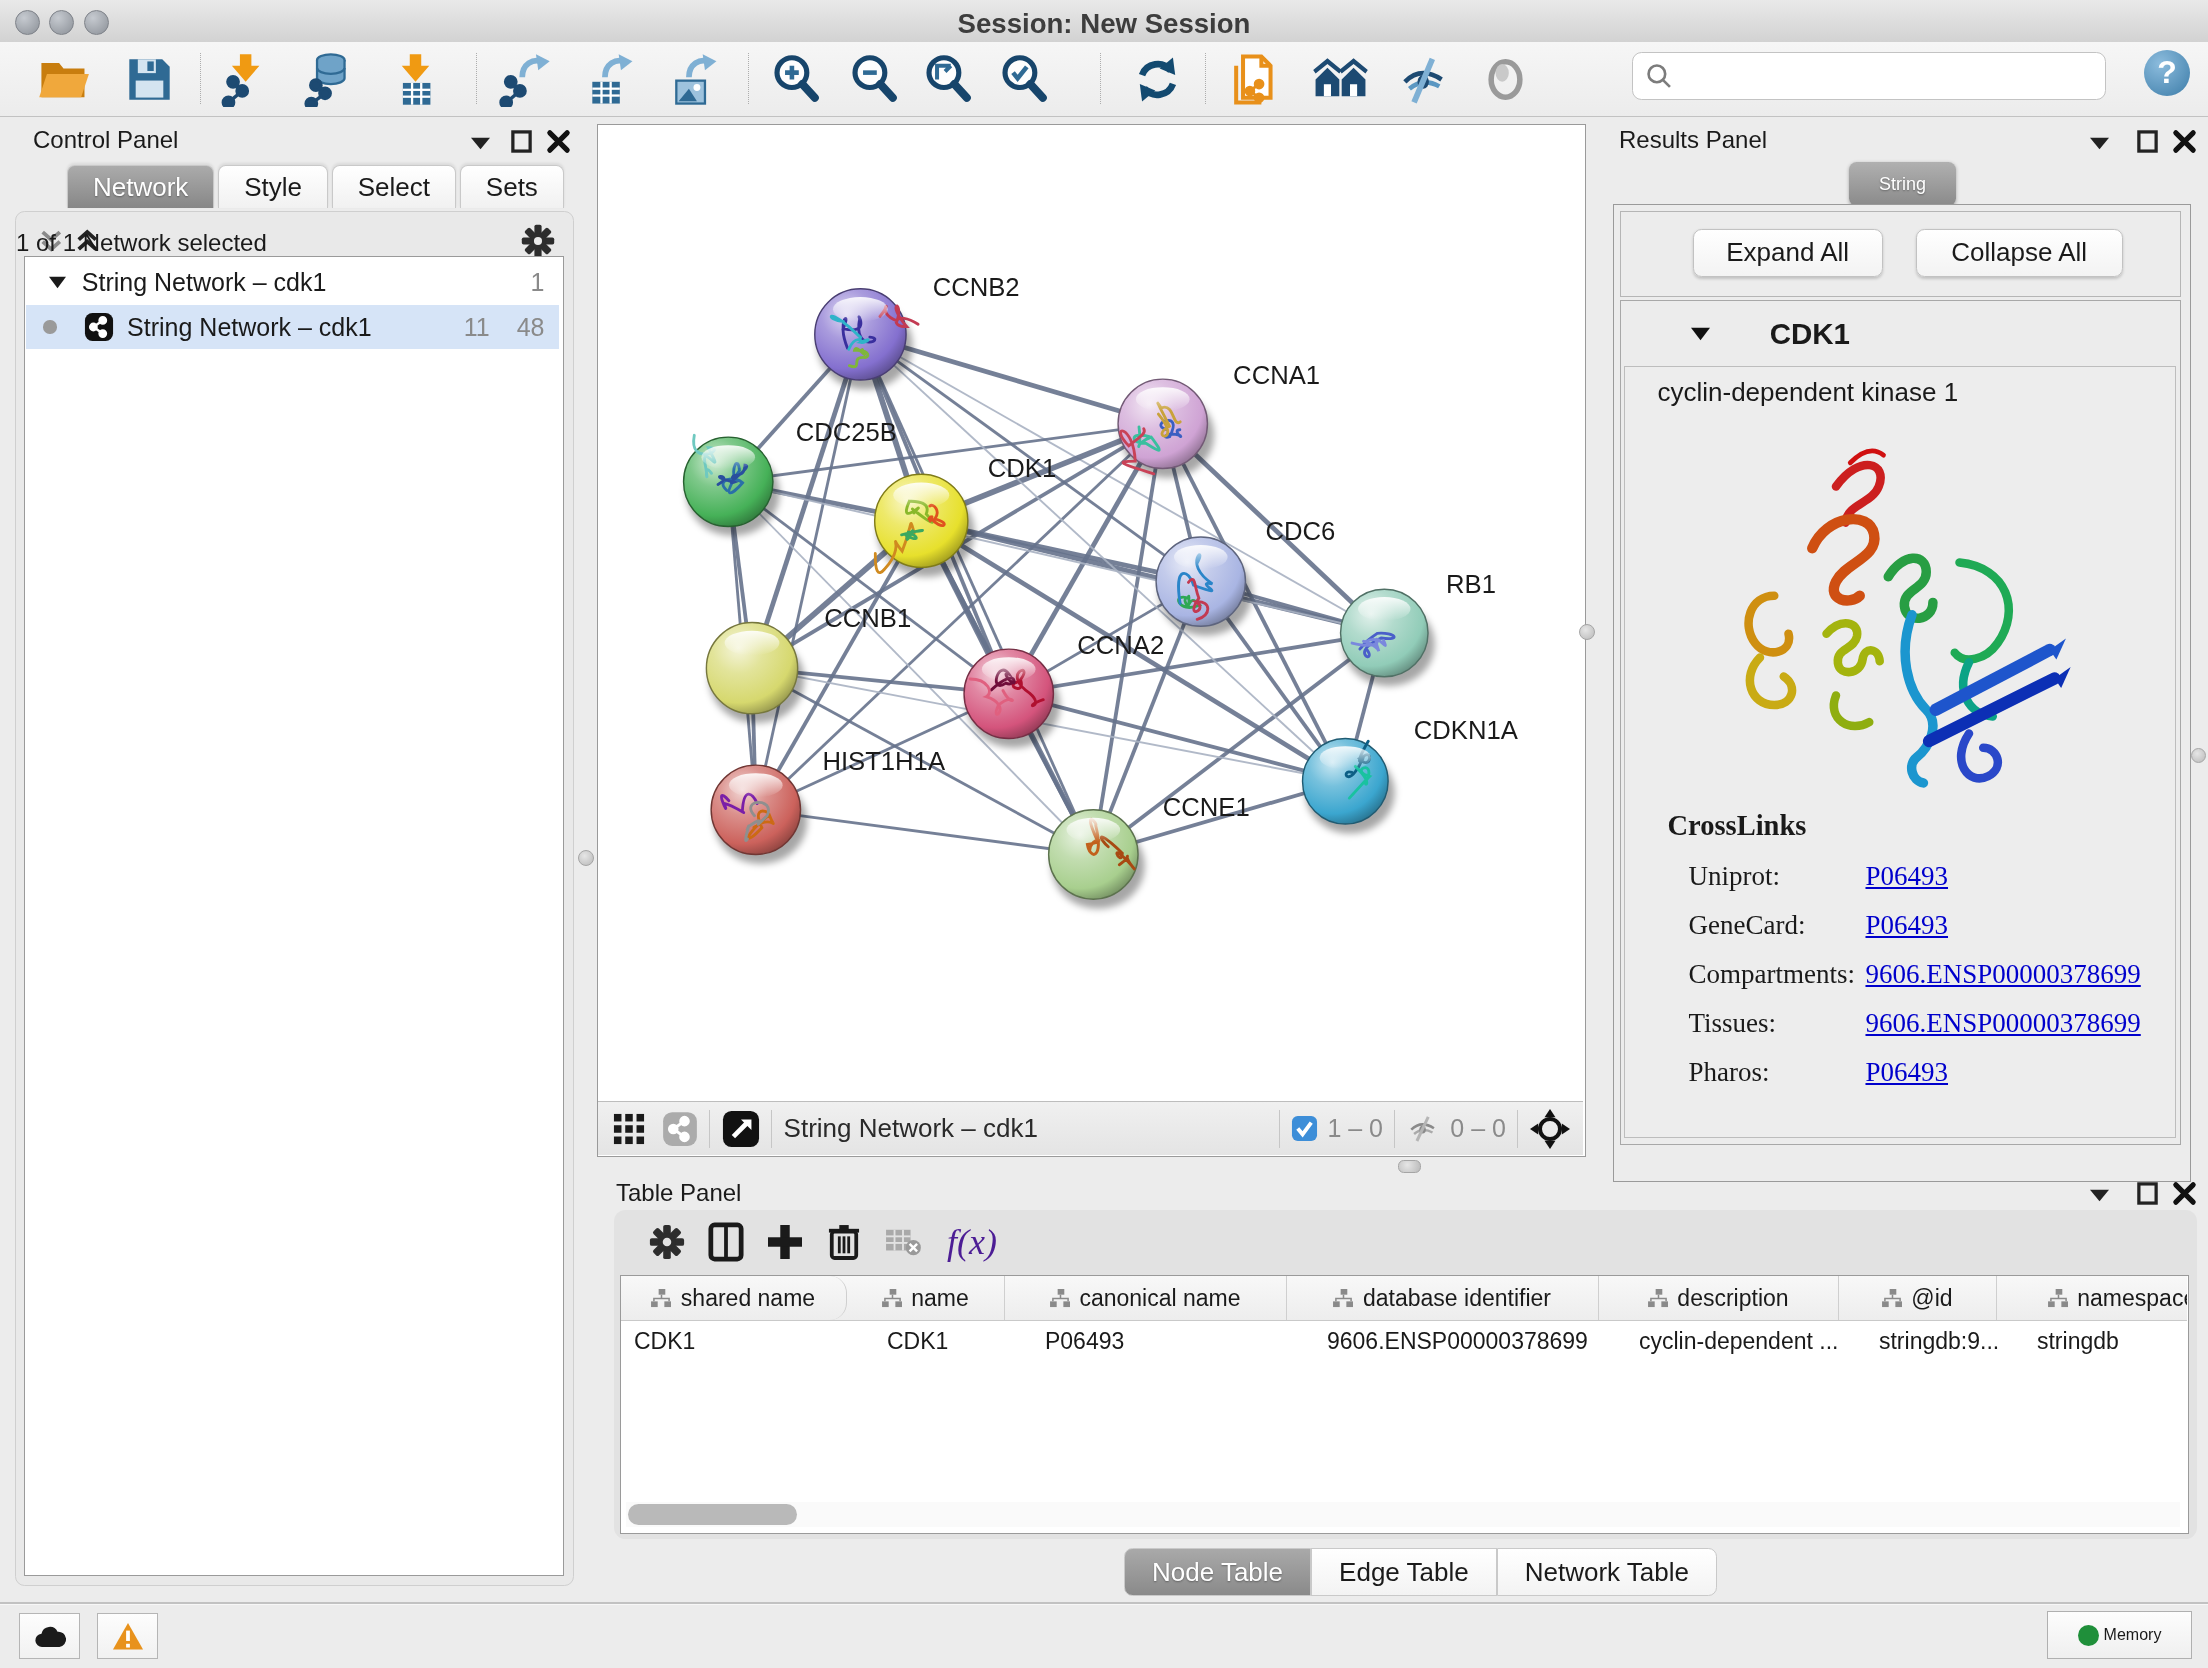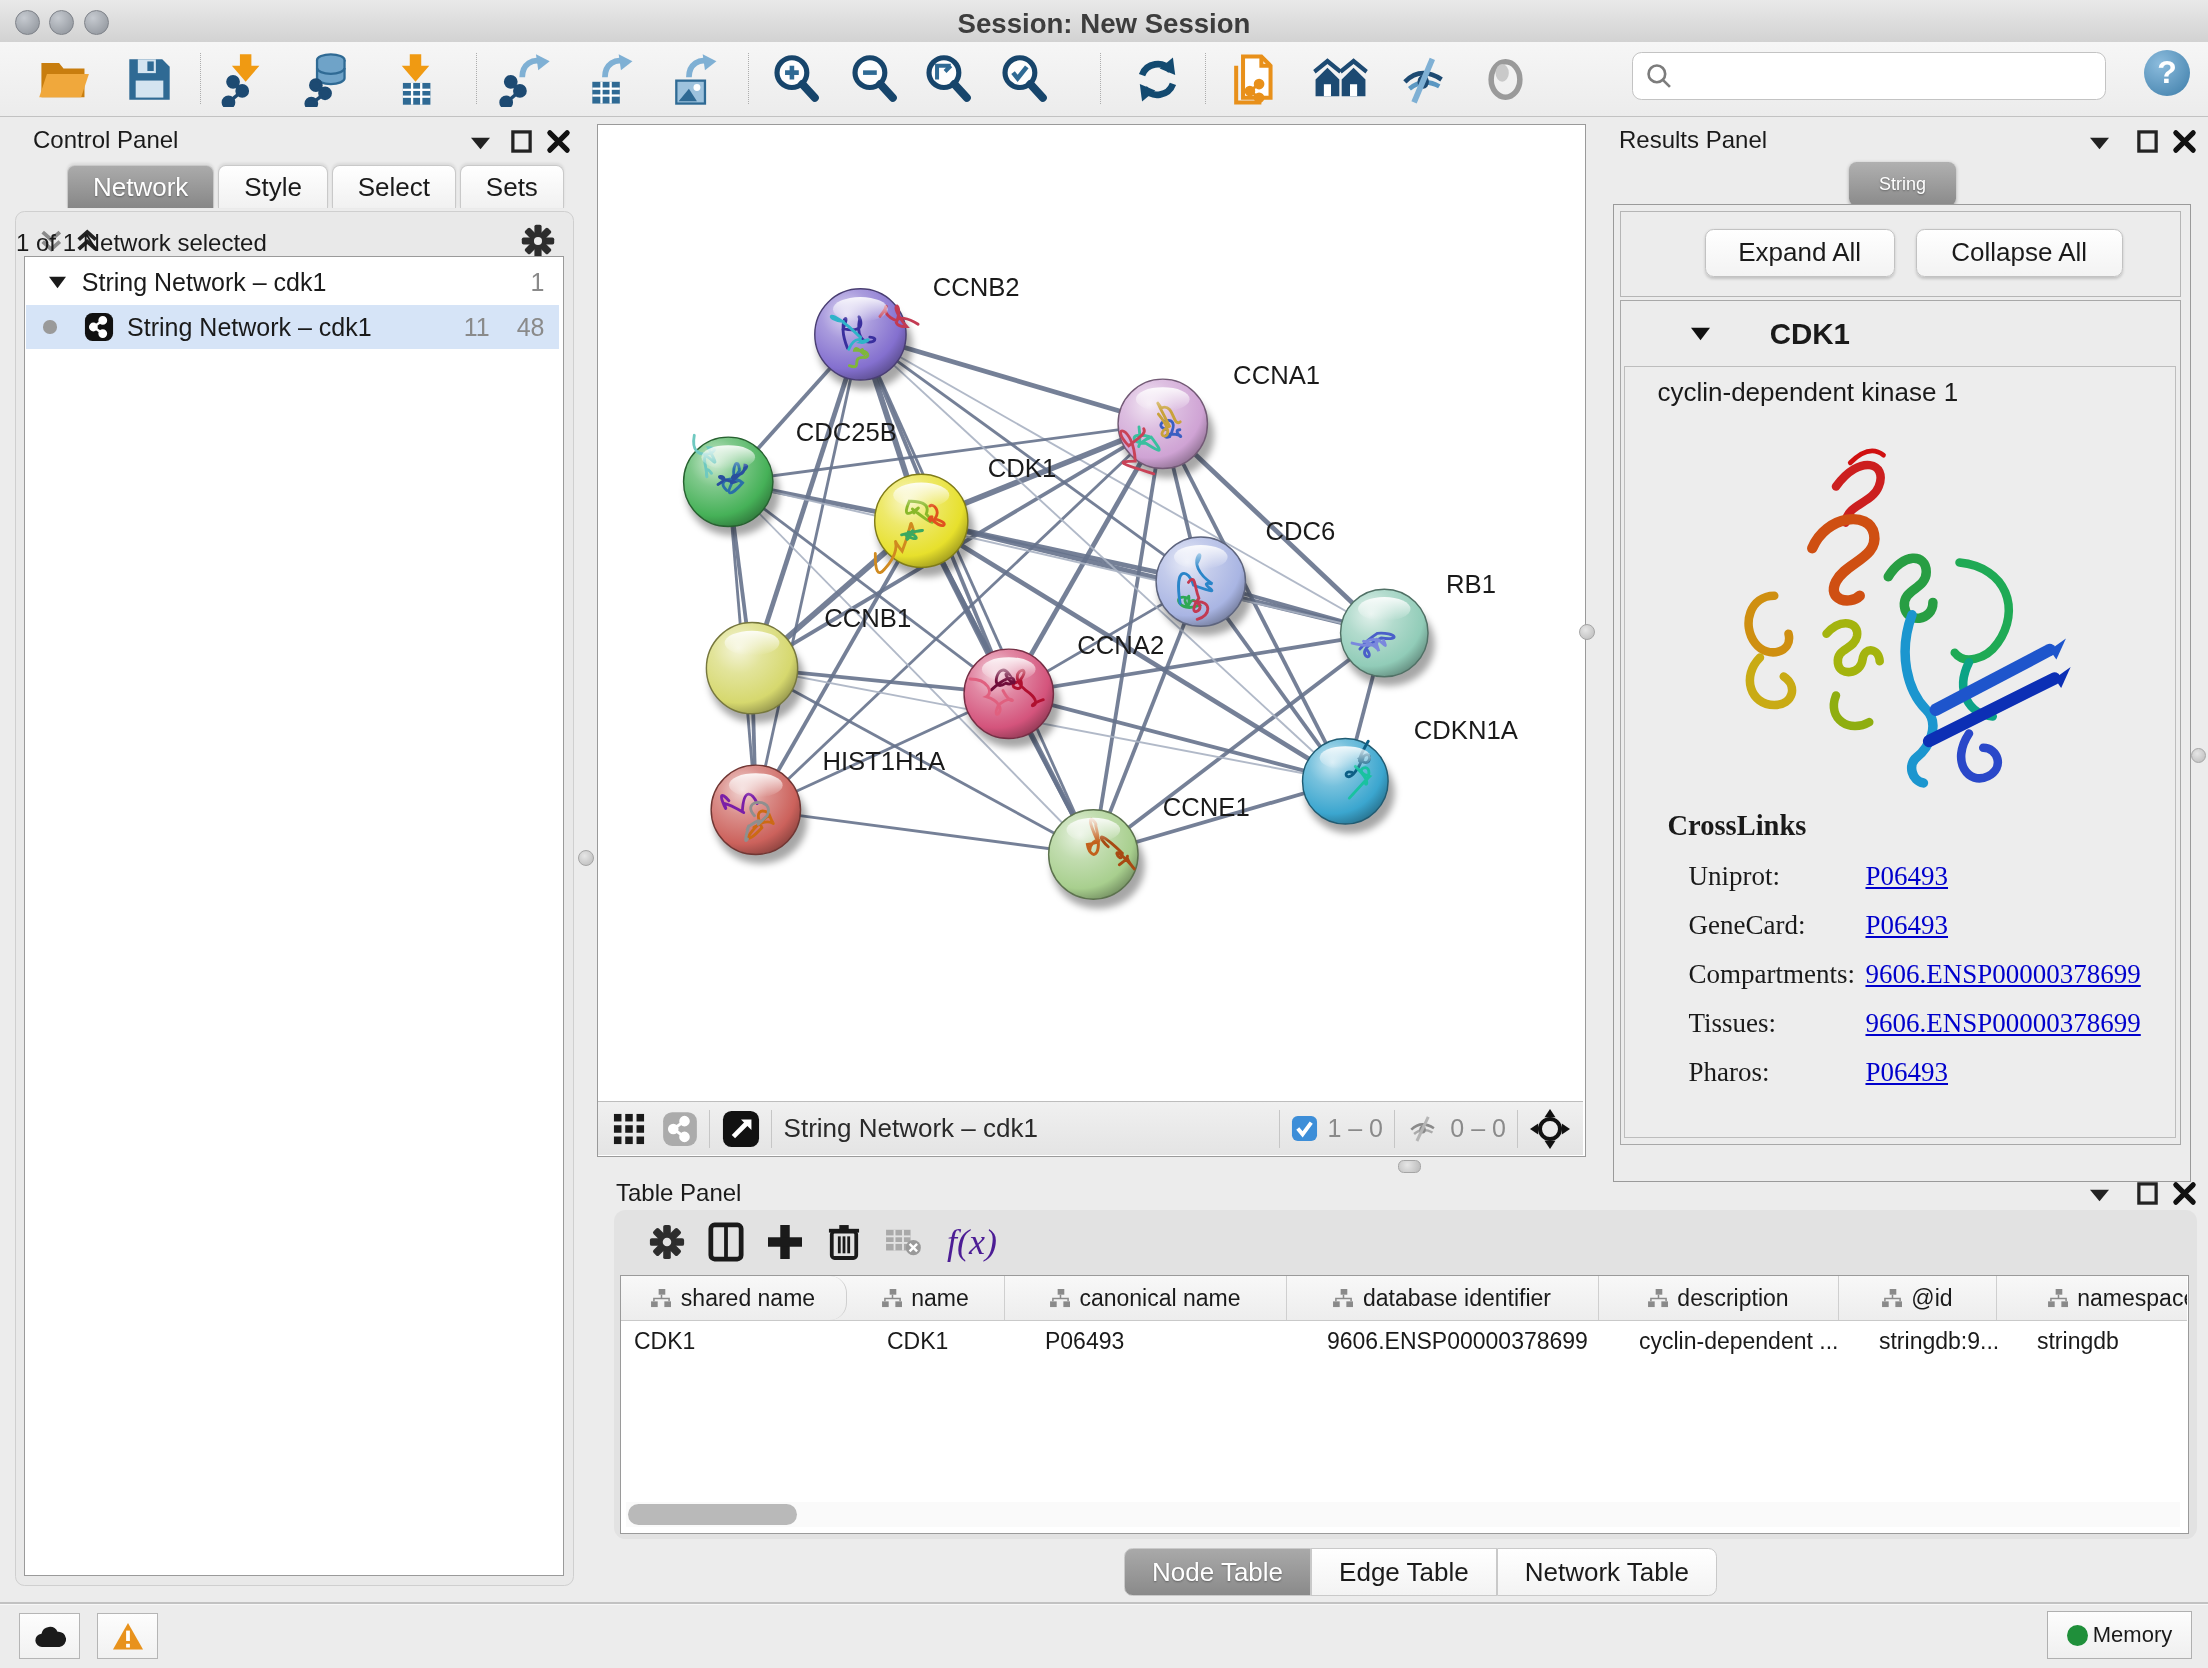--- a/index.html
+++ b/index.html
@@ -81,21 +81,21 @@
   .btab.sel{background:linear-gradient(#a9a9a9,#8a8a8a);color:#fff;text-shadow:0 1px 1.9px rgba(0,0,0,.35);
     border-radius:8.6px 0 0 8.6px;}
   .btab:last-child{border-radius:0 8.6px 8.6px 0;}
   #btabs{left:1124px;top:1548px;display:flex;}
   
   #statusline{left:0;top:1602px;width:2208px;height:1.9px;background:#c2c2c2;border-bottom:1px solid #f7f7f7;}
   .sbtn{top:1613px;width:59px;height:44px;border:1.9px solid #b5b5b5;background:linear-gradient(#fdfdfd,#f1f1f1);
     display:flex;align-items:center;justify-content:center;cursor:pointer;}
   #membtn{left:2047px;top:1611px;width:143px;height:46px;border:1.9px solid #b0b0b0;
     background:linear-gradient(#fdfdfd,#efefef);display:flex;align-items:center;justify-content:center;
-    gap:5px;font-size:22px;cursor:pointer;}
+    gap:5px;font-size:16px;cursor:pointer;}
   #memdot{width:21px;height:21px;border-radius:50%;background:#1f8f3a;}
   svg{display:block;}
 </style>
 </head>
 <body>
 
 <div id="titlebar" class="abs">
   <div class="tlight abs" style="left:15px"></div>
   <div class="tlight abs" style="left:49px"></div>
   <div class="tlight abs" style="left:84px"></div>
@@ -657,21 +657,21 @@
   </svg>
 <svg class="abs pctl" style="left:2172px;top:129px" width="25" height="25" viewBox="0 0 26 26">
     <path d="M4 4 L22 22 M22 4 L4 22" stroke="#111" stroke-width="5.4" stroke-linecap="round"></path>
   </svg>
 <div id="stringtab" class="abs">
     <span>String</span>
   </div>
 
 <div id="resbox" class="abs">
   <div id="expbar" class="abs">
-    <div class="rbtn abs" style="left:84px;top:17px;width:188px">
+    <div class="rbtn abs" style="left:72px;top:17px;width:188px">
         <span>Expand All</span>
       </div>
     <div class="rbtn abs" style="left:295px;top:17px;width:205px">
         <span>Collapse All</span>
       </div>
   </div>
   <div id="cdkbox" class="abs">
     <div id="cdkhead" class="abs">
       <svg style="margin-left:67px" width="25" height="19" viewBox="0 0 26 20">
           <polygon points="3,4 23,4 13,17" fill="#111"></polygon>

